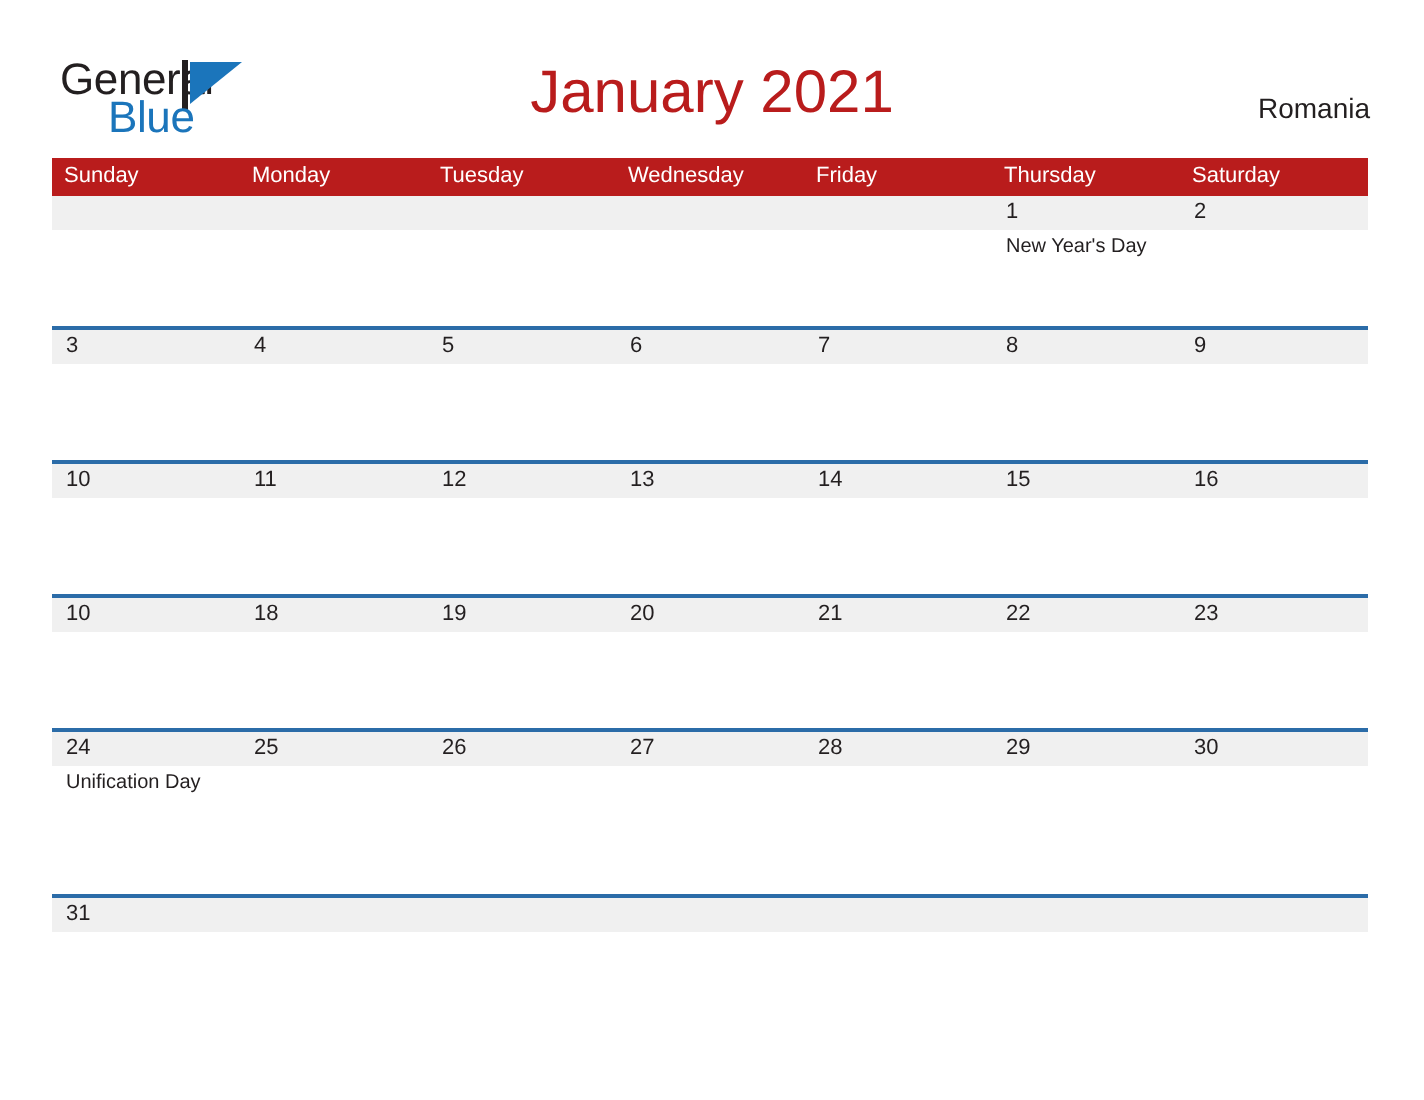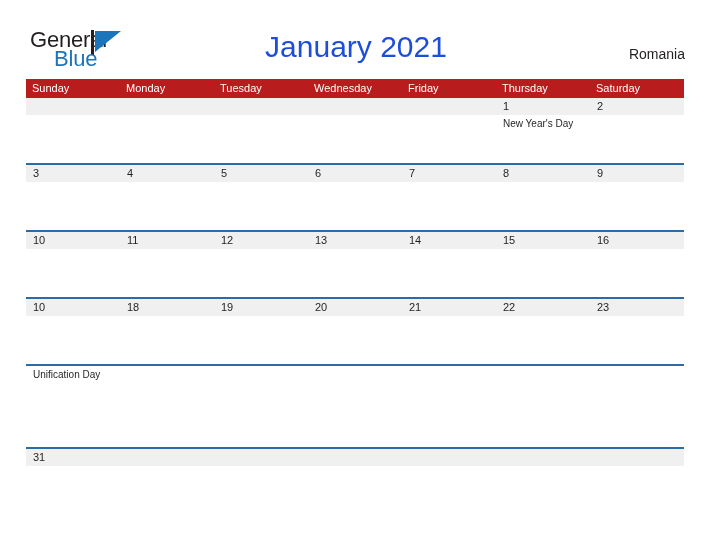--- a/index.html
+++ b/index.html
@@ -66,21 +66,21 @@
   }
 
   .cal-title {
     position: absolute;
     left: 0;
     top: 30px;
     width: 712px;
     text-align: center;
     font-size: 30px;
     line-height: 34px;
-    color: #1d4ed8;
+    color: #b91c1c;
     font-weight: normal;
     margin: 0;
   }
 
   .country {
     position: absolute;
     right: 27px;
     top: 45px;
     font-size: 14px;
     line-height: 18px;
@@ -274,20 +274,29 @@
         <div class="daycell-event"></div>
         <div class="daycell-event"></div>
         <div class="daycell-event"></div>
         <div class="daycell-event"></div>
         <div class="daycell-event"></div>
         <div class="daycell-event"></div>
       </div>
     </div>
 
     <div class="week-row">
+      <div class="numbers">
+        <div class="daycell-num">24</div>
+        <div class="daycell-num">25</div>
+        <div class="daycell-num">26</div>
+        <div class="daycell-num">27</div>
+        <div class="daycell-num">28</div>
+        <div class="daycell-num">29</div>
+        <div class="daycell-num">30</div>
+      </div>
       <div class="events">
         <div class="daycell-event">Unification Day</div>
         <div class="daycell-event"></div>
         <div class="daycell-event"></div>
         <div class="daycell-event"></div>
         <div class="daycell-event"></div>
         <div class="daycell-event"></div>
         <div class="daycell-event"></div>
       </div>
     </div>

